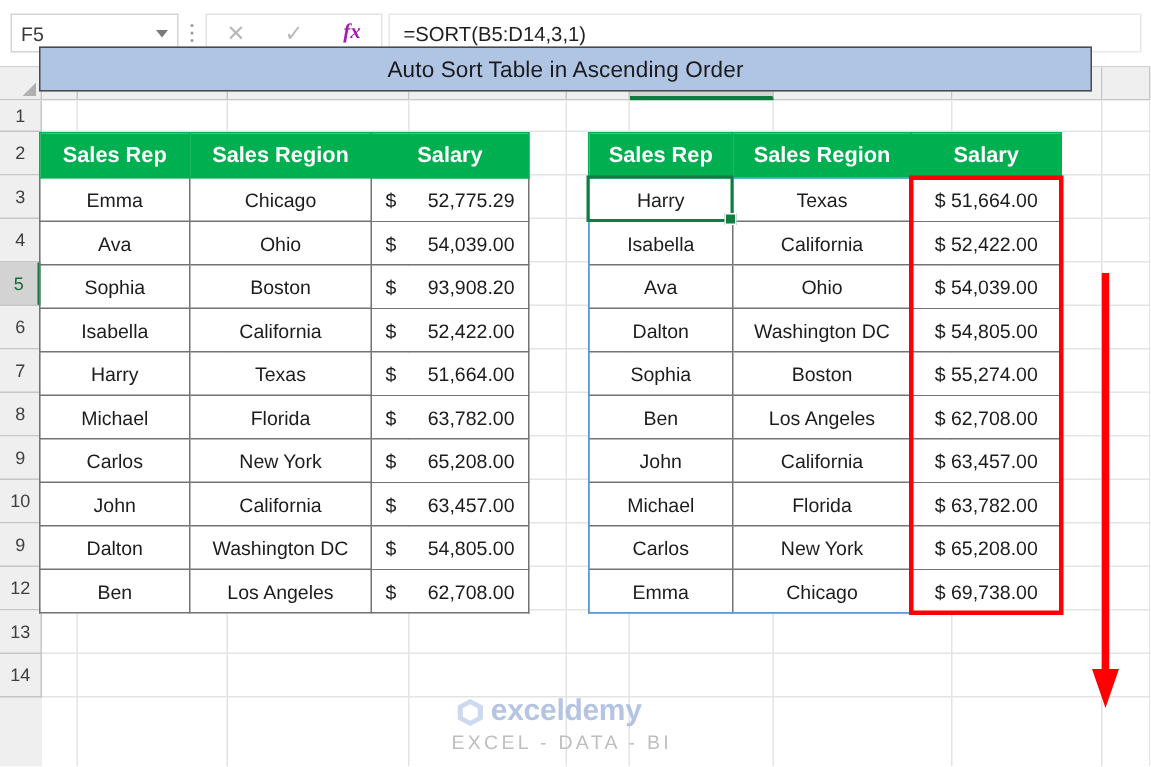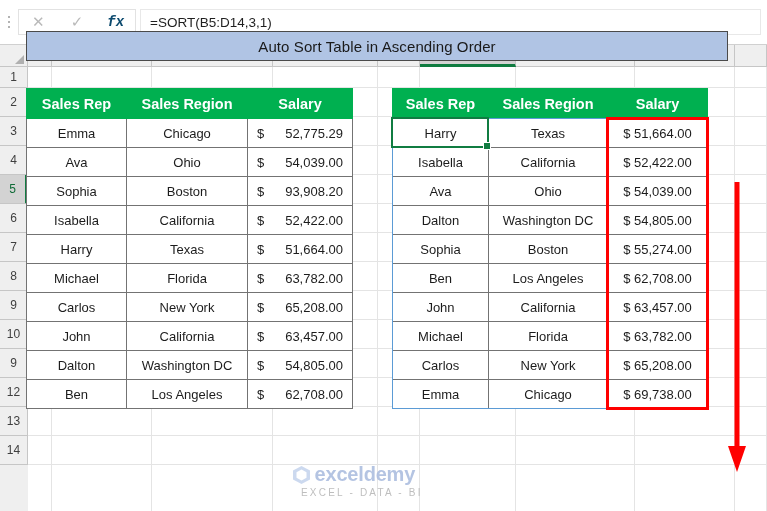--- a/index.html
+++ b/index.html
@@ -45,21 +45,21 @@
 
   .fx-group {
     width: 118px; height: 26px;
     border: 1px solid #e2e2e2;
     background: #fff;
     display: flex; align-items: center; justify-content: space-around;
   }
   .fx-btn { width: 30px; height: 24px; display: flex; align-items: center; justify-content: center; }
   .fx-x { font-size: 15px; color: #b9b9b9; font-family: "Liberation Sans", sans-serif; }
   .fx-check { font-size: 15px; color: #b9b9b9; }
-  .fx-fx { font-size: 14px; color: #0c4a6e; font-style: italic; font-family: Liberation Mono, monospace; font-weight: bold; }
+  .fx-fx { font-size: 14px; color: #a21caf; font-style: italic; font-family: Liberation Serif, serif; font-weight: bold; }
 
   .formula-input {
     margin-left: 4px;
     flex: 1; height: 26px;
     border: 1px solid #e8e8e8;
     background: #fff;
     display: flex; align-items: center;
     padding-left: 9px;
     font-size: 13.5px; color: #1f1f1f;
     margin-right: 6px;
@@ -232,29 +232,33 @@
   }
   .wm-row { display: flex; align-items: center; gap: 5px; }
   .wm-logo { width: 17px; height: 18px; }
   .wm-name {
     font-size: 20px; font-weight: bold;
     color: #aebfe0;
     letter-spacing: -0.2px;
     font-family: "Liberation Sans", sans-serif;
   }
   .wm-sub {
-    font-size: 10px; color: #b9b9b9;
+    font-size: 13px; color: #b9b9b9;
     letter-spacing: 2.2px; margin-top: 1px;
     margin-left: 16px;
   }
 </style>
 </head>
 <body>
 
 <div class="formula-bar">
+  <div class="name-box">
+    <span class="name-box-text">F5</span>
+    <span class="name-box-arrow"></span>
+  </div>
   <div class="dots-sep">
       <i></i>
       <i></i>
       <i></i>
     </div>
   <div class="fx-group">
     <div class="fx-btn">
       <span class="fx-x">✕</span>
     </div>
     <div class="fx-btn">

